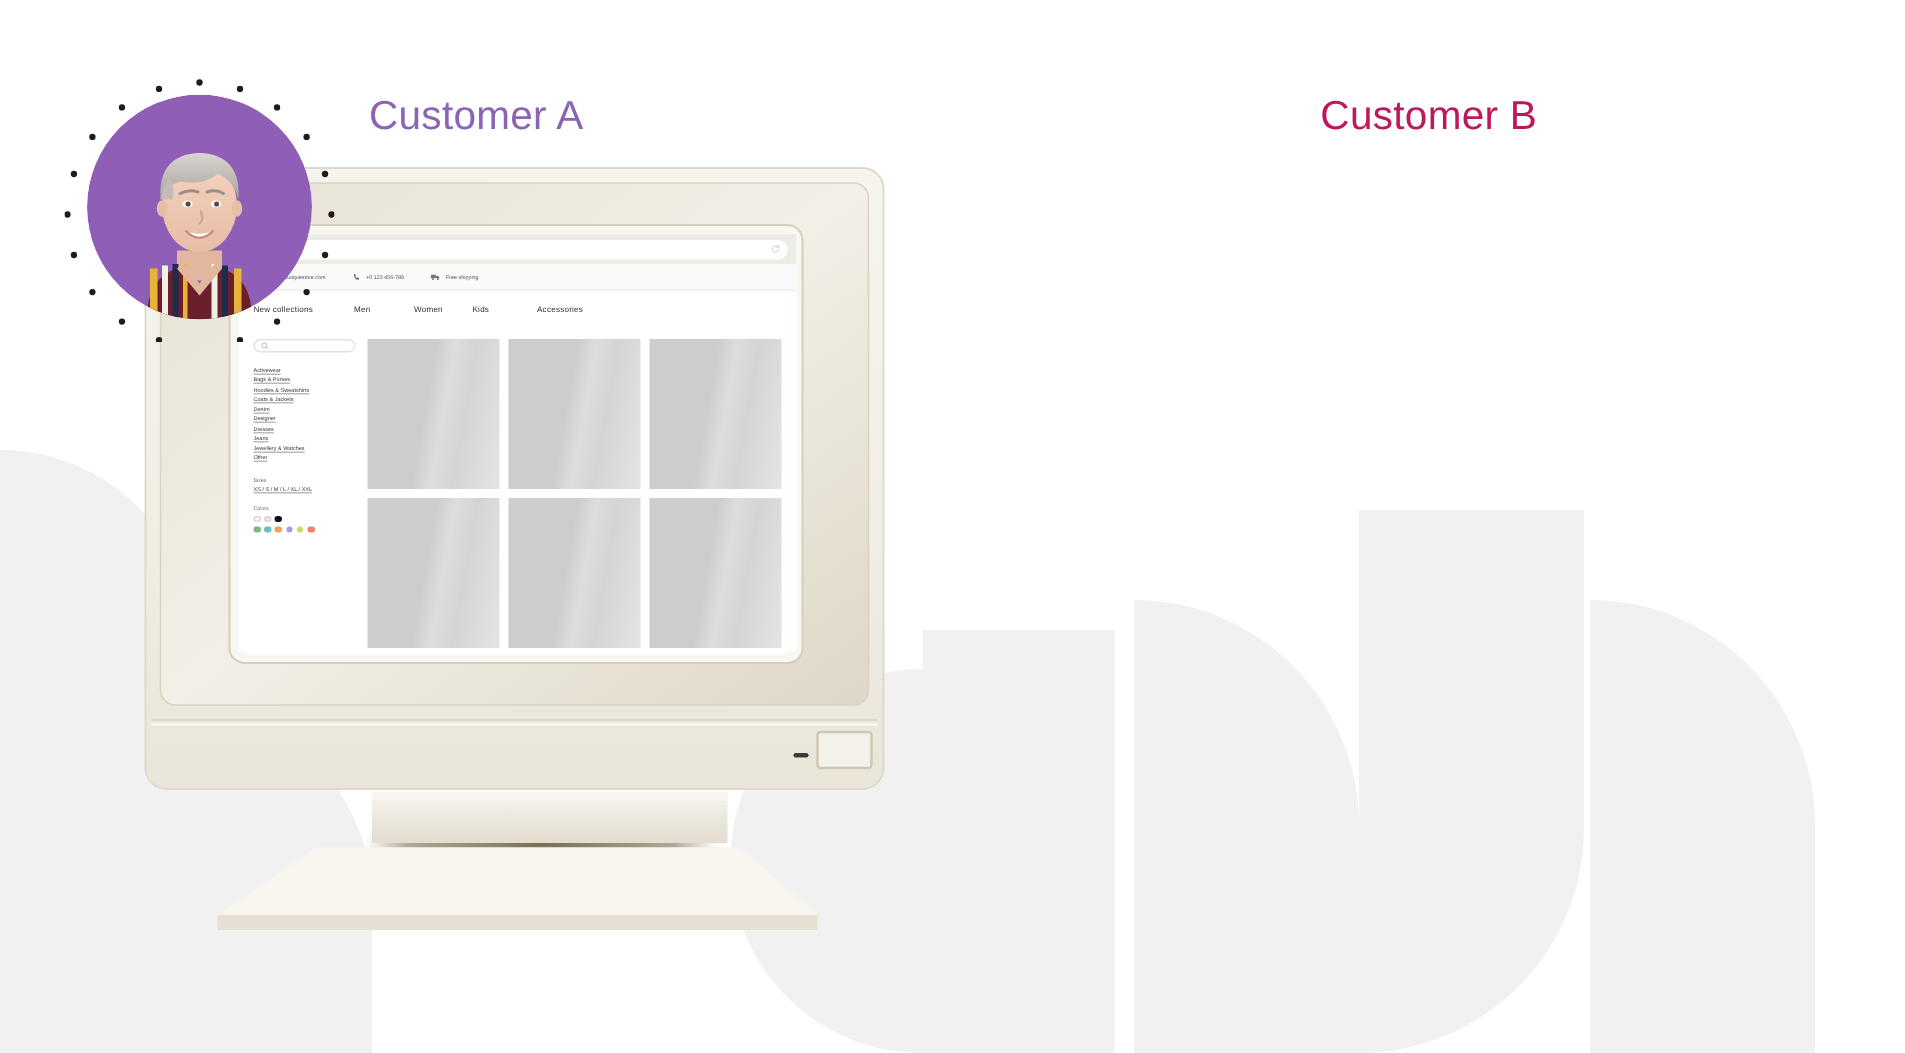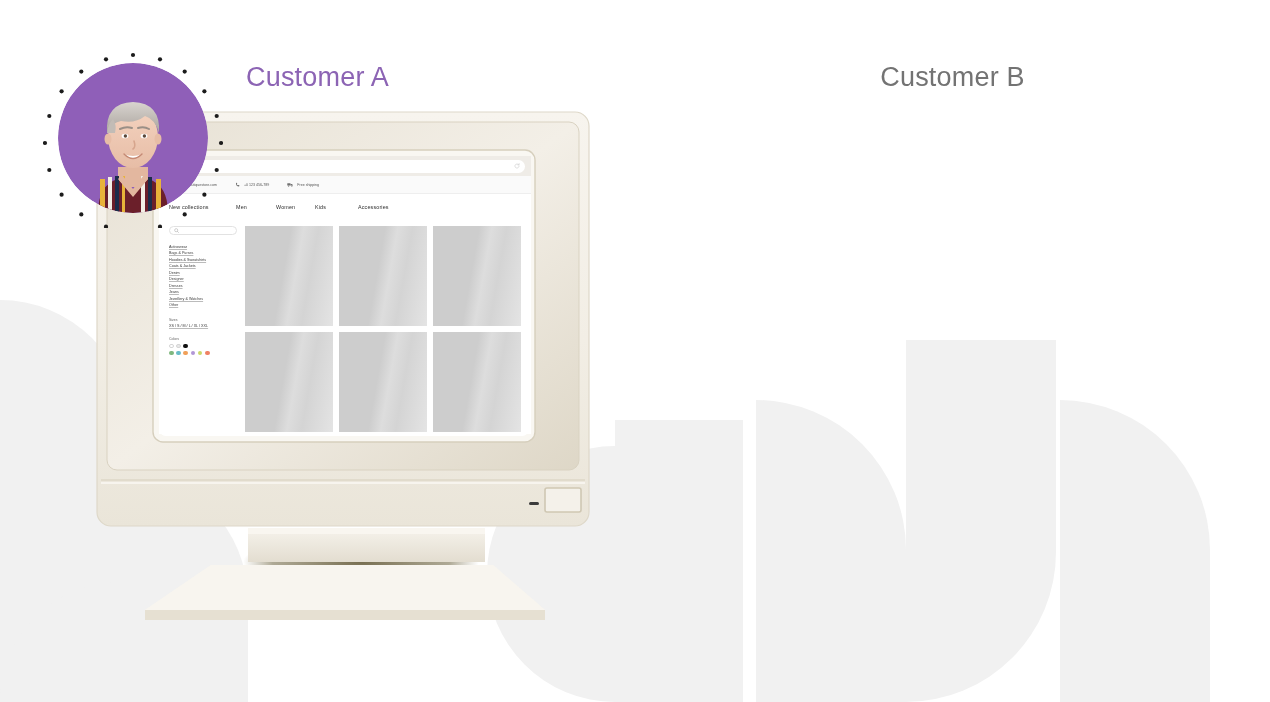--- a/index.html
+++ b/index.html
@@ -42,21 +42,21 @@
     top: 40px;
     left: 0;
     width: 635px;
     text-align: center;
     font-size: 27px;
     font-weight: 400;
     letter-spacing: .2px;
     white-space: nowrap;
   }
   #panel-a .panel-title { color: #8c64b4; }
-  #panel-b .panel-title { color: #737373; }
+  #panel-b .panel-title { color: #be185d; }
 
   
   .monitor { position: absolute; }
   #monitor-a { left: 93px; top: 110px; width: 500px; height: 510px; }
 
   .crt-svg { display: block; width: 500px; height: 510px; }
 
   
   .screen {
     position: absolute;

